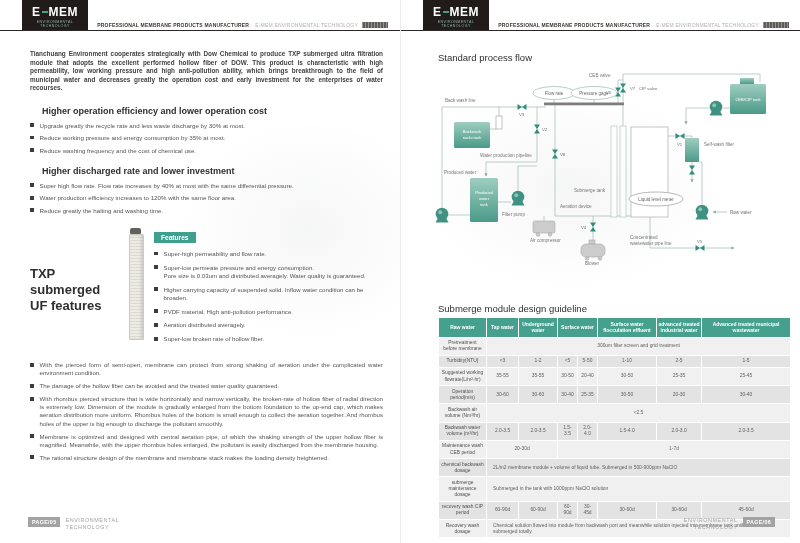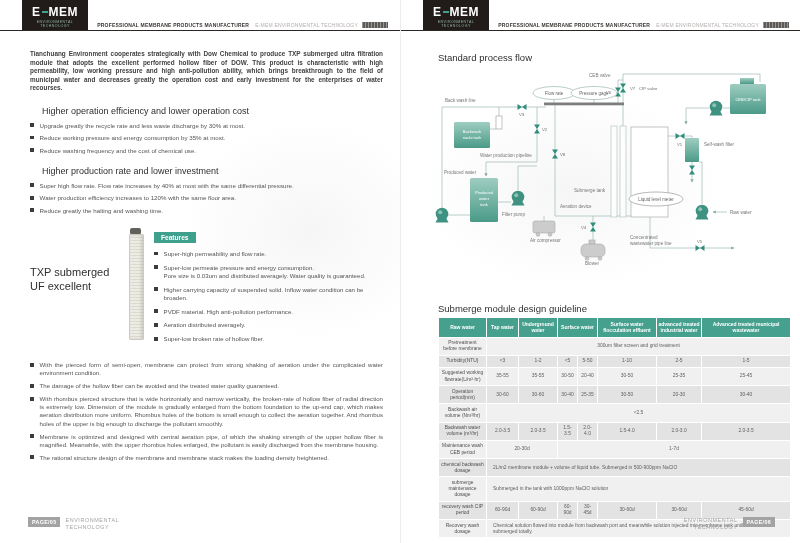--- a/index.html
+++ b/index.html
@@ -20,26 +20,26 @@
   .hdr-bold{font-weight:bold;color:#3a3633;letter-spacing:0.2px;}
   .hdr-gray{color:#b3b0ae;margin-left:6px;letter-spacing:0.2px;}
   .hdr-badge{display:inline-block;width:26px;height:6px;margin-left:4px;background:#5d5a58;
              background-image:linear-gradient(90deg,rgba(255,255,255,0.35) 1px,transparent 1px);
              background-size:3px 100%;}
 
   
   .content{position:absolute;top:50px;left:30px;width:353px;}
   .doc-title{text-align:center;color:#2f9d8c;font-size:10.5px;font-weight:bold;letter-spacing:0.2px;margin-bottom:8px;}
   .intro{font-size:6.4px;line-height:1.33;color:#3f3f3f;font-weight:bold;text-align:justify;margin-bottom:13px;}
-  .h2{font-size:9px;font-weight:normal;color:#2f2f2f;margin:0 0 6px 0;padding-left:12px;}
+  .h2{font-size:9px;font-weight:bold;color:#2f2f2f;margin:0 0 6px 0;padding-left:12px;}
   .blist{margin-bottom:11px;}
   .bitem{display:flex;margin-bottom:4.5px;font-size:6.2px;color:#555;line-height:1.3;}
   .sq{flex:none;width:3.6px;height:3.6px;background:#3c3c3c;margin:1.6px 6px 0 0;}
   .features-row{display:flex;margin:4px 0 12px 0;}
-  .feat-label{flex:none;width:86px;padding-top:40px;font-size:11px;font-weight:normal;color:#2f2f2f;line-height:1.25;}
+  .feat-label{flex:none;width:86px;padding-top:40px;font-size:13px;font-weight:bold;color:#2f2f2f;line-height:1.25;}
   .module-col{flex:none;width:38px;}
   .module{width:13px;margin:2px auto 0 auto;}
   .module-cap{width:11px;height:6px;margin:0 auto;background:#63615b;border-radius:2px 2px 1px 1px;}
   .module-body{width:13px;height:104px;border:1px solid #ccc9bf;border-radius:1px;
                background:repeating-linear-gradient(0deg,#ecebe4 0 2px,#dddacf 2px 3px);
                box-shadow:inset -2px 0 3px rgba(0,0,0,0.12);}
   .feat-list{flex:1;}
   .feat-badge{display:inline-block;background:#3fa08e;color:#fff;font-size:6.6px;font-weight:bold;
               padding:1.5px 7px 2px 7px;margin-bottom:7px;}
   .fitem{display:flex;margin-bottom:6px;font-size:6.1px;color:#555;line-height:1.3;}
@@ -106,40 +106,40 @@
         <div class="bitem">
             <span class="sq"></span>
             <span>Reduce working pressure and energy consumption by 35% at most.</span>
           </div>
         <div class="bitem">
             <span class="sq"></span>
             <span>Reduce washing frequency and the cost of chemical use.</span>
           </div>
       </div>
 
-      <div class="h2">Higher production rate and lower investment</div>
+      <div class="h2">Higher discharged rate and lower investment</div>
       <div class="blist">
         <div class="bitem">
             <span class="sq"></span>
             <span>Super high flow rate. Flow rate increases by 40% at most with the same differential pressure.</span>
           </div>
         <div class="bitem">
             <span class="sq"></span>
             <span>Water production efficiency increases to 120% with the same floor area.</span>
           </div>
         <div class="bitem">
             <span class="sq"></span>
             <span>Reduce greatly the halting and washing time.</span>
           </div>
       </div>
 
       <div class="features-row">
         <div class="feat-label">
           <div>TXP submerged</div>
-          <div>UF excellent</div>
+          <div>UF features</div>
         </div>
         <div class="module-col">
           <div class="module">
             <div class="module-cap"></div>
             <div class="module-body"></div>
           </div>
         </div>
         <div class="feat-list">
           <span class="feat-badge">Features</span>
           <div class="fitem">

